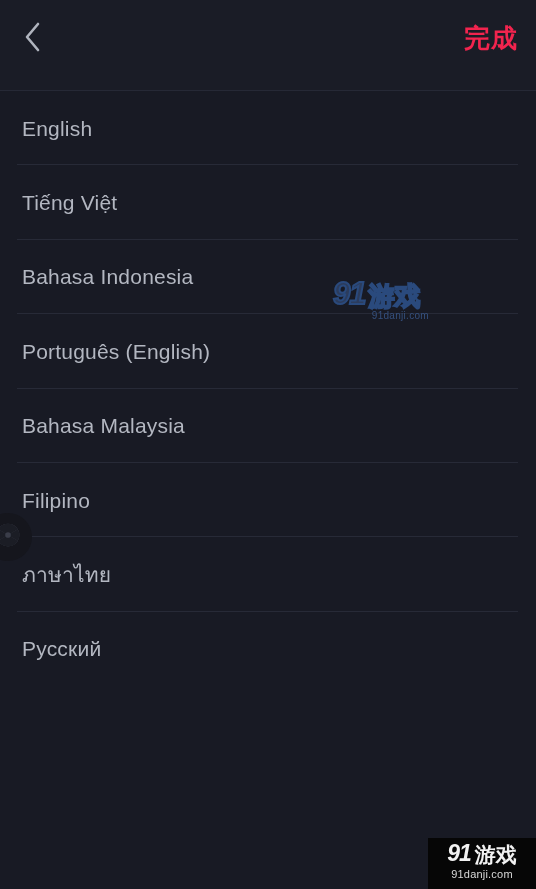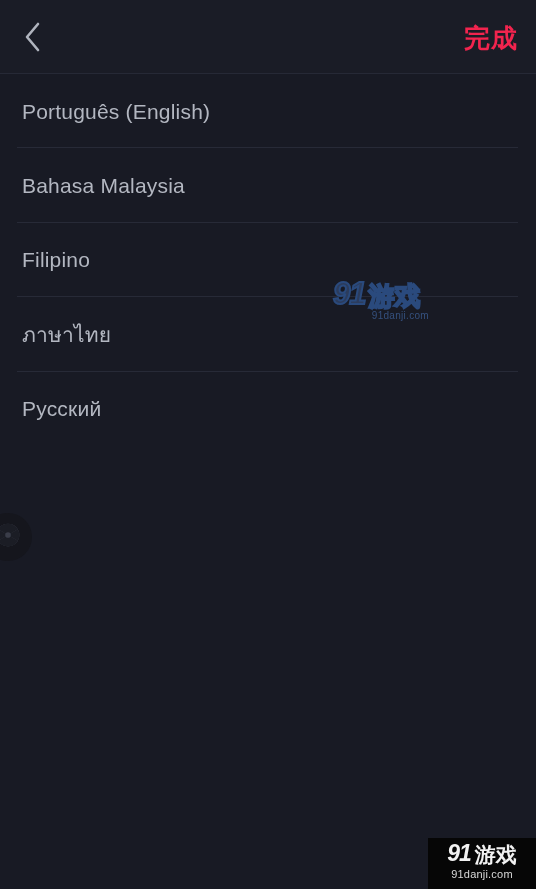--- a/index.html
+++ b/index.html
@@ -21,21 +21,21 @@
     position: relative;
     width: 536px;
     height: 889px;
     background: #181a24;
     overflow: hidden;
   }
 
   
   .header {
     position: relative;
-    height: 74px;
+    height: 91px;
     width: 100%;
     background: #1a1c26;
     border-bottom: 1px solid #262936;
   }
 
   .back-btn {
     position: absolute;
     left: 6px;
     top: 8px;
     width: 52px;
@@ -205,24 +205,33 @@
         </svg>
       </span>
     </div>
 
     <div class="done-btn">完成</div>
 
   </div>
 
   <div class="lang-list">
 
-
-
-
-
+    <div class="lang-row">
+      <span class="lang-label">English</span>
+    </div>
+
+
+
+    <div class="lang-row">
+      <span class="lang-label">Tiếng Việt</span>
+    </div>
+
+    <div class="lang-row">
+      <span class="lang-label">Bahasa Indonesia</span>
+    </div>
 
     <div class="lang-row">
       <span class="lang-label">Português (English)</span>
     </div>
 
 
     <div class="lang-row">
       <span class="lang-label">Bahasa Malaysia</span>
     </div>
 

